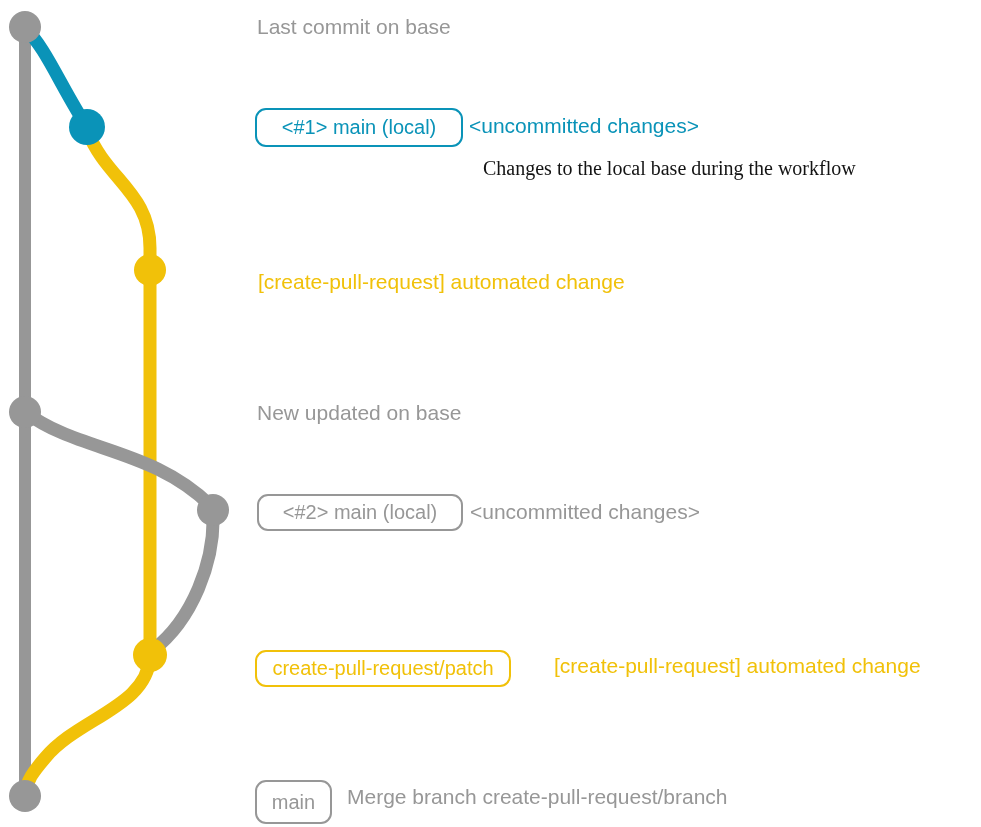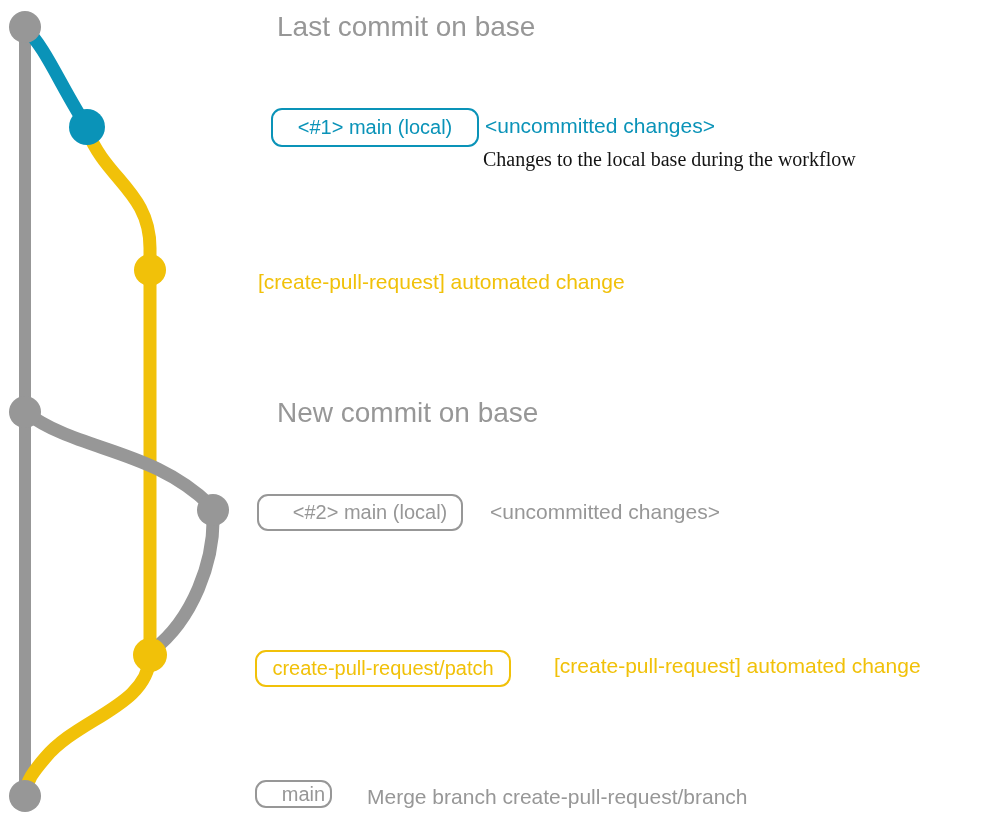--- a/index.html
+++ b/index.html
@@ -22,25 +22,24 @@
   }
   .stroke-gray   { stroke: var(--gray); }
   .stroke-teal   { stroke: var(--teal); }
   .stroke-yellow { stroke: var(--yellow); }
   .fill-gray     { fill: var(--gray); }
   .fill-teal     { fill: var(--teal); }
   .fill-yellow   { fill: var(--yellow); }
 
   .note {
     position: absolute;
-    font-size: 28px;
+    font-size: 21px;
     color: var(--gray);
     white-space: nowrap;
     line-height: 25px;
-    margin-left: 20px;
   }
   .tag-box {
     position: absolute;
     box-sizing: border-box;
     display: flex;
     align-items: center;
     justify-content: center;
     border: 2px solid;
     border-radius: 11px;
     font-size: 20px;
@@ -55,22 +54,22 @@
     text-align: center;
   }
   .desc {
     position: absolute;
     font-family: "Liberation Serif", serif;
     font-size: 20px;
     color: var(--description_text);
     white-space: nowrap;
     line-height: 23px;
   }
-  .teal   { color: var(--teal);   border-color: var(--teal); margin-left: 16px; }
-  .gray   { color: var(--gray);   border-color: var(--gray); padding-left: 20px; }
+  .teal   { color: var(--teal);   border-color: var(--teal); }
+  .gray   { color: var(--gray);   border-color: var(--gray); }
   .yellow { color: var(--yellow); border-color: var(--yellow); margin-top: 12px; }
 </style>
 </head>
 <body>
 
 <div id="stage">
 
   <svg id="graph-svg" width="260" height="827" viewBox="0 0 260 827">
 
     <path d="M25 27 L25 796" class="stroke-gray" fill="none" stroke-width="12" stroke-linecap="round"></path>
@@ -93,34 +92,34 @@
     <circle cx="150" cy="655" r="17" class="fill-yellow"></circle>
     <circle cx="25" cy="796" r="16" class="fill-gray"></circle>
   </svg>
 
   <div class="note" style="left:257px; top:14px;">Last commit on base</div>
 
   <div class="tag-box teal" style="left:255px; top:108px; width:208px; height:39px;">
     <span>&lt;#1&gt; main (local)</span>
   </div>
   <div class="msg teal" style="left:469px; top:114px;">&lt;uncommitted changes&gt;</div>
-  <div class="desc" style="left:483px; top:148px;">Changes to the local base during the workflow</div>
+  <div class="desc" style="left:483px; top:157px;">Changes to the local base during the workflow</div>
 
   <div class="msg yellow" style="left:258px; top:258px;">[create-pull-request] automated change</div>
 
-  <div class="note" style="left:257px; top:400px;">New commit on base</div>
+  <div class="note" style="left:257px; top:400px;">New updated on base</div>
 
   <div class="tag-box gray" style="left:257px; top:494px; width:206px; height:37px;">
     <span>&lt;#2&gt; main (local)</span>
   </div>
   <div class="msg gray" style="left:470px; top:500px;">&lt;uncommitted changes&gt;</div>
 
   <div class="tag-box yellow" style="left:255px; top:638px; width:256px; height:37px;">
     <span>create-pull-request/patch</span>
   </div>
   <div class="msg yellow" style="left:554px; top:642px;">[create-pull-request] automated change</div>
 
-  <div class="tag-box gray" style="left:255px; top:780px; width:77px; height:28px;">
+  <div class="tag-box gray" style="left:255px; top:780px; width:77px; height:44px;">
     <span>main</span>
   </div>
   <div class="msg gray" style="left:347px; top:785px;">Merge branch create-pull-request/branch</div>
 
 </div>
 
 </body></html>

